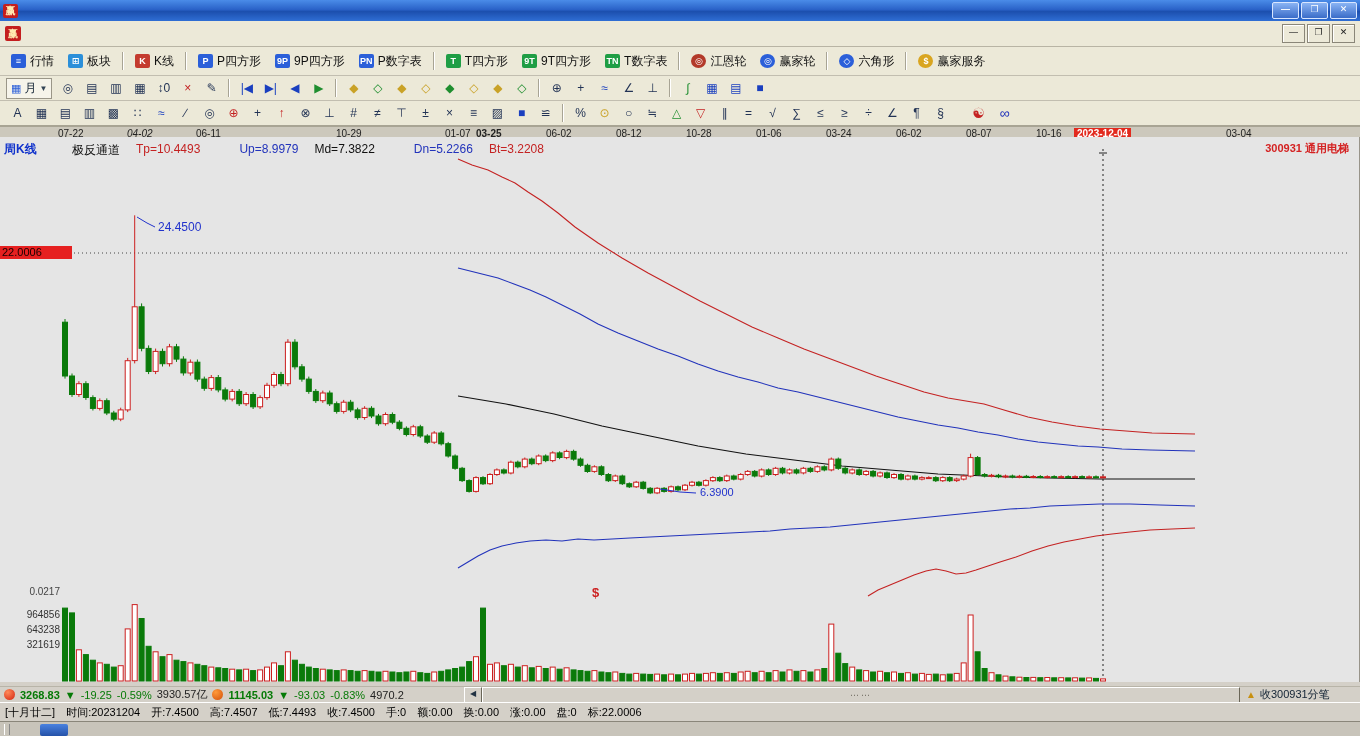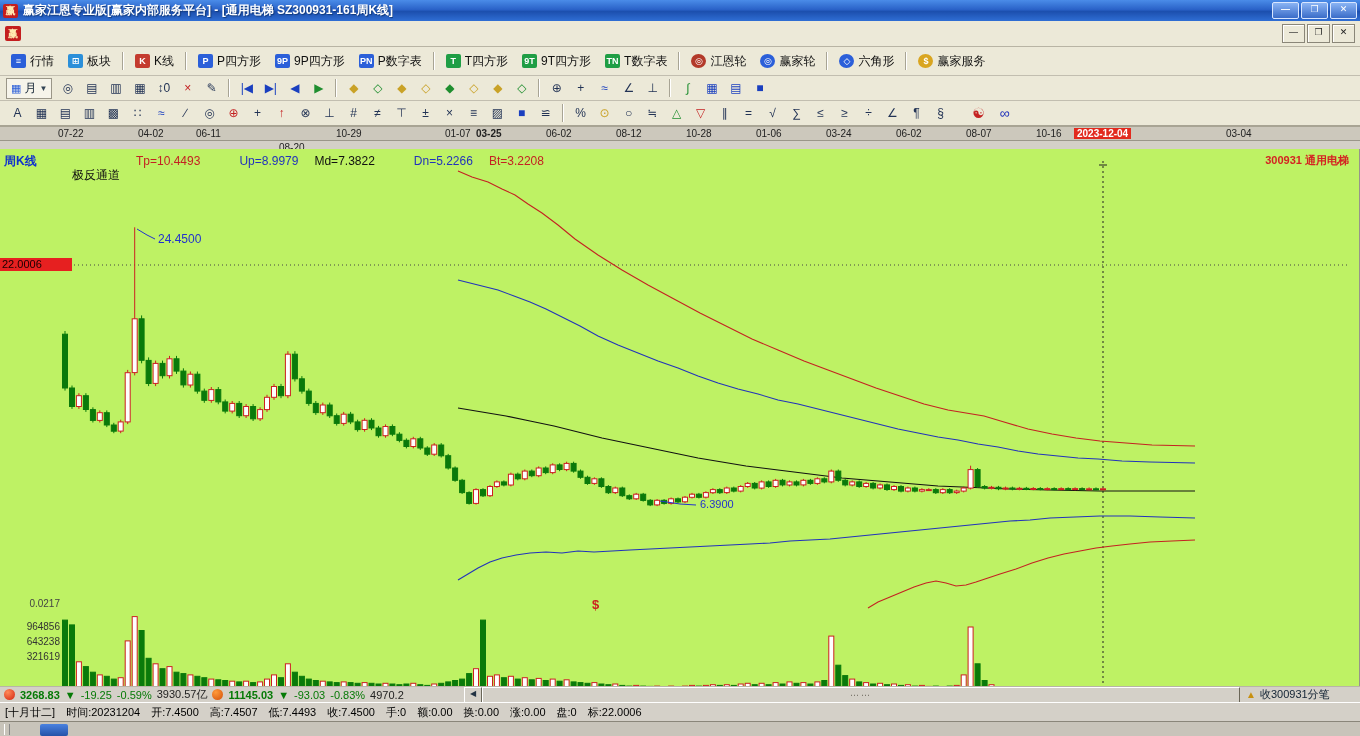--- a/index.html
+++ b/index.html
@@ -45,26 +45,26 @@
     height:19px;padding:0 4px;font-size:12px;color:#123;margin-right:3px;}
   .dd .cal{color:#2b5fd9;font-size:11px;}
   .dd .caret{font-size:8px;color:#345;}
   .tb3-right{display:flex;gap:3px;margin-left:14px;}
   
   #date-axis{position:absolute;top:127px;left:0;width:100%;height:14px;background:#ccc8bc;
     border-bottom:1px solid #9a968a;font-size:10px;color:#222;box-sizing:border-box;}
   .date-label{position:absolute;top:1px;white-space:nowrap;}
   .date-hot{background:#e22a1e;color:#fff;padding:0 3px;font-weight:bold;}
   
-  #chart{position:absolute;top:149px;left:0;width:1360px;height:545px;background:#bef264;
+  #chart{position:absolute;top:137px;left:0;width:1360px;height:545px;background:#e5e5e5;
     border-right:1px solid #98948a;box-sizing:border-box;}
   #chart svg{position:absolute;left:0;top:0;}
   .chart-corner{position:absolute;left:4px;top:4px;color:#1133cc;font-weight:bold;font-size:12px;z-index:3;}
   .indicator{position:absolute;left:72px;top:5px;font-size:12px;display:flex;gap:16px;z-index:3;}
-  .ind-name{color:#111;margin-top:13px;}
+  .ind-name{color:#111;}
   .ind-red{color:#c42222;}
   .ind-blue{color:#2233bb;margin-left:23px;}
   .ind-black{color:#111;}
   .stock-label{position:absolute;right:10px;top:4px;color:#d42222;font-weight:bold;font-size:11px;z-index:3;}
   .price-tag{position:absolute;left:0;top:109px;width:70px;height:13px;background:#e62020;
     color:#1a0000;font-size:11px;line-height:13px;padding-left:2px;z-index:3;}
   
   #quotesbar{position:absolute;top:686px;left:0;width:100%;height:16px;background:#d4d0c8;
     display:flex;align-items:flex-start;font-size:11px;box-sizing:border-box;border-top:1px solid #b8b4a8;}
   .q-left{width:464px;display:flex;align-items:center;gap:5px;padding-left:4px;box-sizing:border-box;flex:0 0 auto;}
@@ -89,21 +89,20 @@
     border-top:1px solid #8a867a;display:flex;align-items:center;}
   .task-grip{width:4px;height:11px;border-left:1px solid #fff;border-right:1px solid #888;margin-left:4px;}
   .task-item{width:28px;height:12px;background:linear-gradient(180deg,#4a82e0,#2552a8);
     border-radius:2px;margin-left:30px;}
 </style>
 </head>
 <body>
 
 <div class="titlebar">
   <div class="app-logo">赢</div>
-  <div class="title-text">赢家江恩专业版[赢家内部服务平台] - [通用电梯  SZ300931-161周K线]</div>
   <div class="win-btns">
       <div class="win-btn">—</div>
       <div class="win-btn">❐</div>
       <div class="win-btn">✕</div>
     </div>
 </div>
 
 <div class="menubar">
   <div class="menu-logo">赢</div>
   <div class="mdi-btns">
@@ -254,21 +253,21 @@
     <div class="tb-icon">¶</div>
     <div class="tb-icon">§</div>
     <div class="tb3-right">
       <div class="tb-icon" style="color: rgb(196, 34, 34); font-size: 14px;">☯</div>
       <div class="tb-icon" style="color: rgb(34, 51, 187); font-size: 14px;">∞</div>
     </div>
   </div>
 
 <div id="date-axis">
     <span class="date-label" style="left: 58px;">07-22</span>
-    <span class="date-label" style="left: 138px;">04-02</span>
+    <span class="date-label" style="left: 127px; font-style: italic;">04-02</span>
     <span class="date-label" style="left: 196px;">06-11</span>
     <span class="date-label" style="left: 279px; margin-top: 14px;">08-20</span>
     <span class="date-label" style="left: 336px;">10-29</span>
     <span class="date-label" style="left: 406px; margin-left: 39px;">01-07</span>
     <span class="date-label" style="left: 476px; font-weight: bold;">03-25</span>
     <span class="date-label" style="left: 546px;">06-02</span>
     <span class="date-label" style="left: 616px;">08-12</span>
     <span class="date-label" style="left: 686px;">10-28</span>
     <span class="date-label" style="left: 756px;">01-06</span>
     <span class="date-label" style="left: 826px;">03-24</span>

